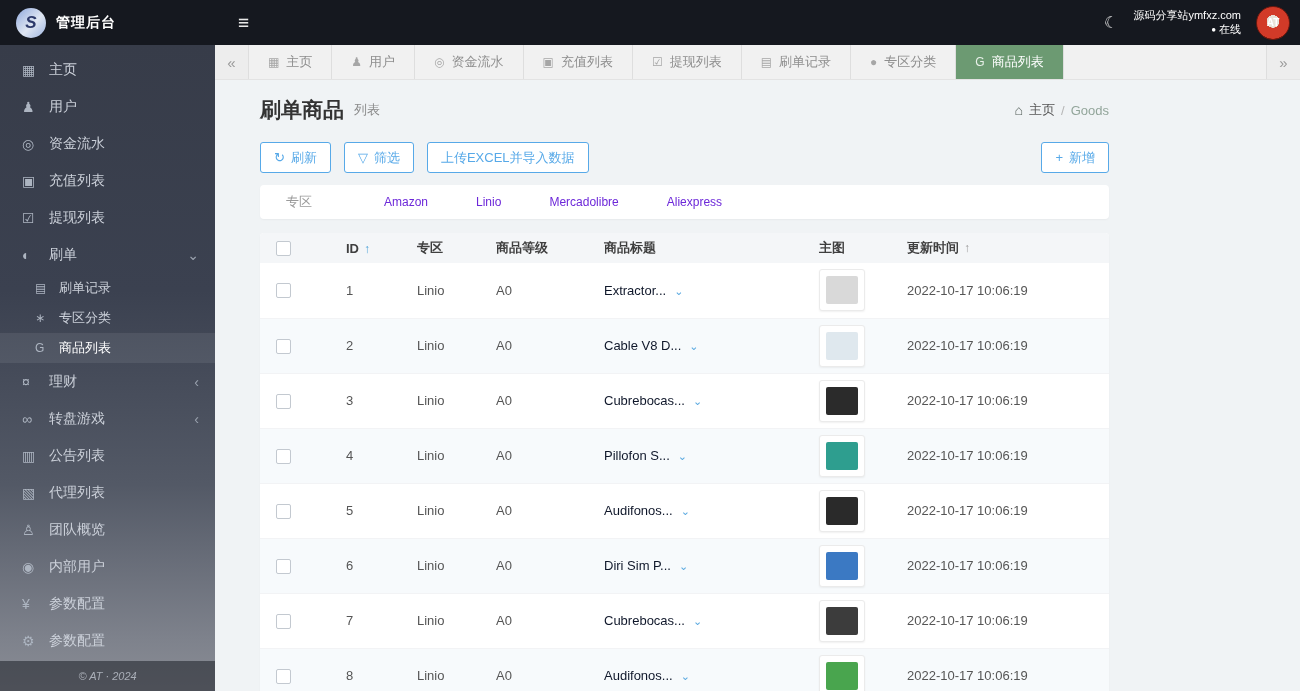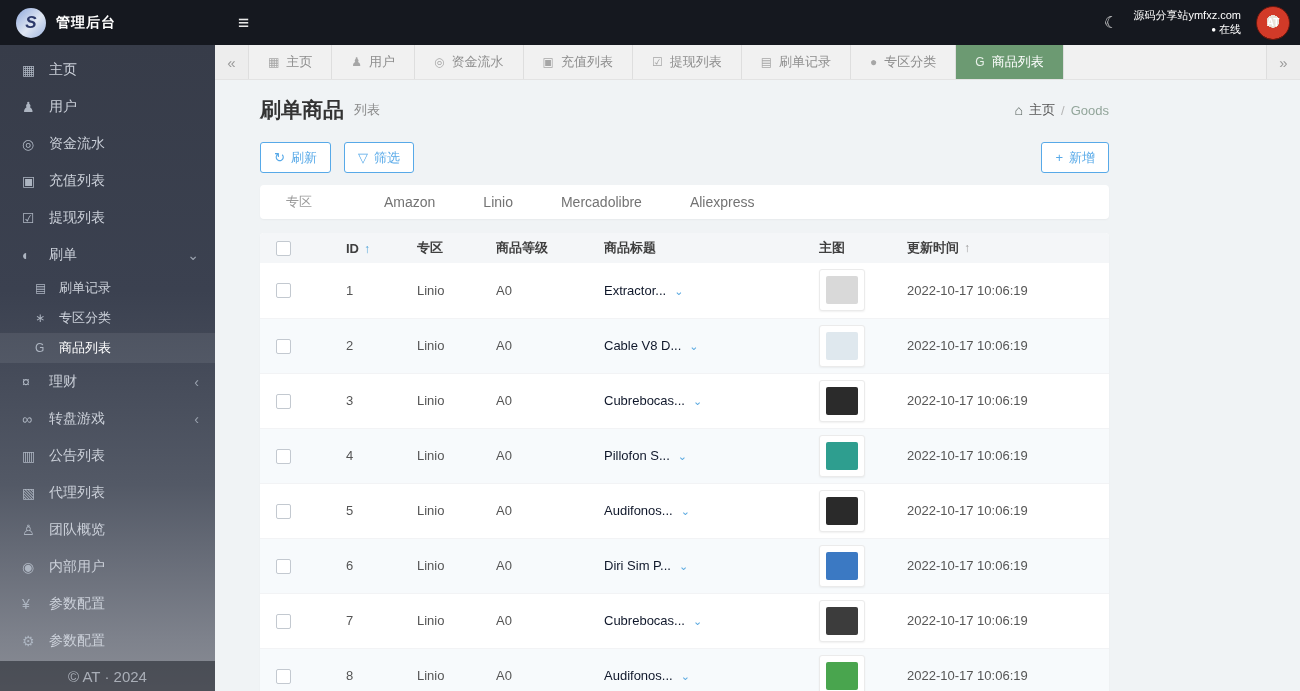--- a/index.html
+++ b/index.html
@@ -47,22 +47,22 @@
   }
   .menu { flex: 1; padding-top: 6px; overflow: hidden; }
   .menu-item { height: 37px; display: flex; align-items: center; padding: 0 16px 0 22px; color: #ccd1da; font-size: 14px; cursor: pointer; white-space: nowrap; }
   .menu-item .mi-ic { width: 27px; flex: none; font-size: 14px; color: #adb5c1; font-style: normal; }
   .menu-item .mi-label { flex: 1; overflow: hidden; }
   .menu-item .mi-chev { font-size: 14px; color: #9aa2ae; }
   .menu-item.sub { height: 30px; padding-left: 35px; font-size: 13px; }
   .menu-item.sub .mi-ic { width: 24px; font-size: 12px; }
   .menu-item.active { color: #fff; background: rgba(255,255,255,0.08); }
   .sidebar-footer {
-    height: 30px; background: rgba(28,31,38,0.55); color: #a9aeb7; font-size: 15px;
-    display: flex; align-items: center; justify-content: center;
+    height: 30px; background: rgba(28,31,38,0.55); color: #a9aeb7; font-size: 11px;
+    display: flex; align-items: center; justify-content: center; font-style: italic;
   }
 
   
   .tabbar {
     position: absolute; top: 45px; left: 215px; width: 1085px; height: 35px;
     background: #f1f1f1; border-bottom: 1px solid #e3e3e3; display: flex; align-items: stretch; z-index: 10;
   }
   .tab-arrow { width: 34px; flex: none; border: none; background: #ededed; color: #9a9a9a; font-size: 15px; border-right: 1px solid #dedede; cursor: pointer; }
   .tab-arrow.right { margin-left: auto; border-right: none; border-left: 1px solid #dedede; }
   .tabs { display: flex; }
@@ -89,21 +89,21 @@
   }
   .btn-outline .b-ic { font-size: 13px; font-style: normal; }
   .btn-add { margin-left: auto; }
 
   .filter-card {
     margin-top: 12px; background: #fff; border-radius: 4px; height: 34px;
     display: flex; align-items: center; padding: 0 14px 0 26px; box-shadow: 0 1px 2px rgba(0,0,0,0.04);
   }
   .zf-label { color: #9a9a9a; font-size: 13px; margin-right: 72px; }
   .zf-options { display: flex; gap: 48px; }
-  .zf-option { font-size: 14px; color: #737373; cursor: pointer; }
+  .zf-option { font-size: 12px; color: #6d28d9; cursor: pointer; }
 
   .table-card { margin-top: 14px; background: #fff; border-radius: 4px 4px 0 0; overflow: hidden; box-shadow: 0 1px 2px rgba(0,0,0,0.04); }
   table.goods-table { width: 100%; border-collapse: collapse; table-layout: fixed; }
   thead th { height: 30px; background: #f4f6f8; font-size: 13px; color: #3f3f3f; font-weight: bold; text-align: left; }
   tbody td { height: 55px; font-size: 13px; color: #555; }
   tbody tr { border-bottom: 1px solid #f2f3f5; background: #fff; }
   tbody tr:nth-child(even) { background: #f7fafc; }
   .col-check { padding-left: 16px; }
   .checkbox { display: inline-block; width: 15px; height: 15px; border: 1px solid #c3c9d0; border-radius: 2px; background: #fff; vertical-align: middle; cursor: pointer; }
   .sort { margin-left: 5px; font-size: 12px; color: #4fa3d8; cursor: pointer; }
@@ -268,20 +268,23 @@
     </div>
 
     <div class="toolbar">
       <button class="btn-outline">
         <span class="b-ic">↻</span>
         <span>刷新</span>
       </button>
       <button class="btn-outline">
         <span class="b-ic">▽</span>
         <span>筛选</span>
+      </button>
+      <button class="btn-outline">
+        <span>上传EXCEL并导入数据</span>
       </button>
       <button class="btn-outline btn-add">
         <span class="b-ic">+</span>
         <span>新增</span>
       </button>
     </div>
 
     <div class="filter-card">
       <span class="zf-label">专区</span>
       <div class="zf-options">

